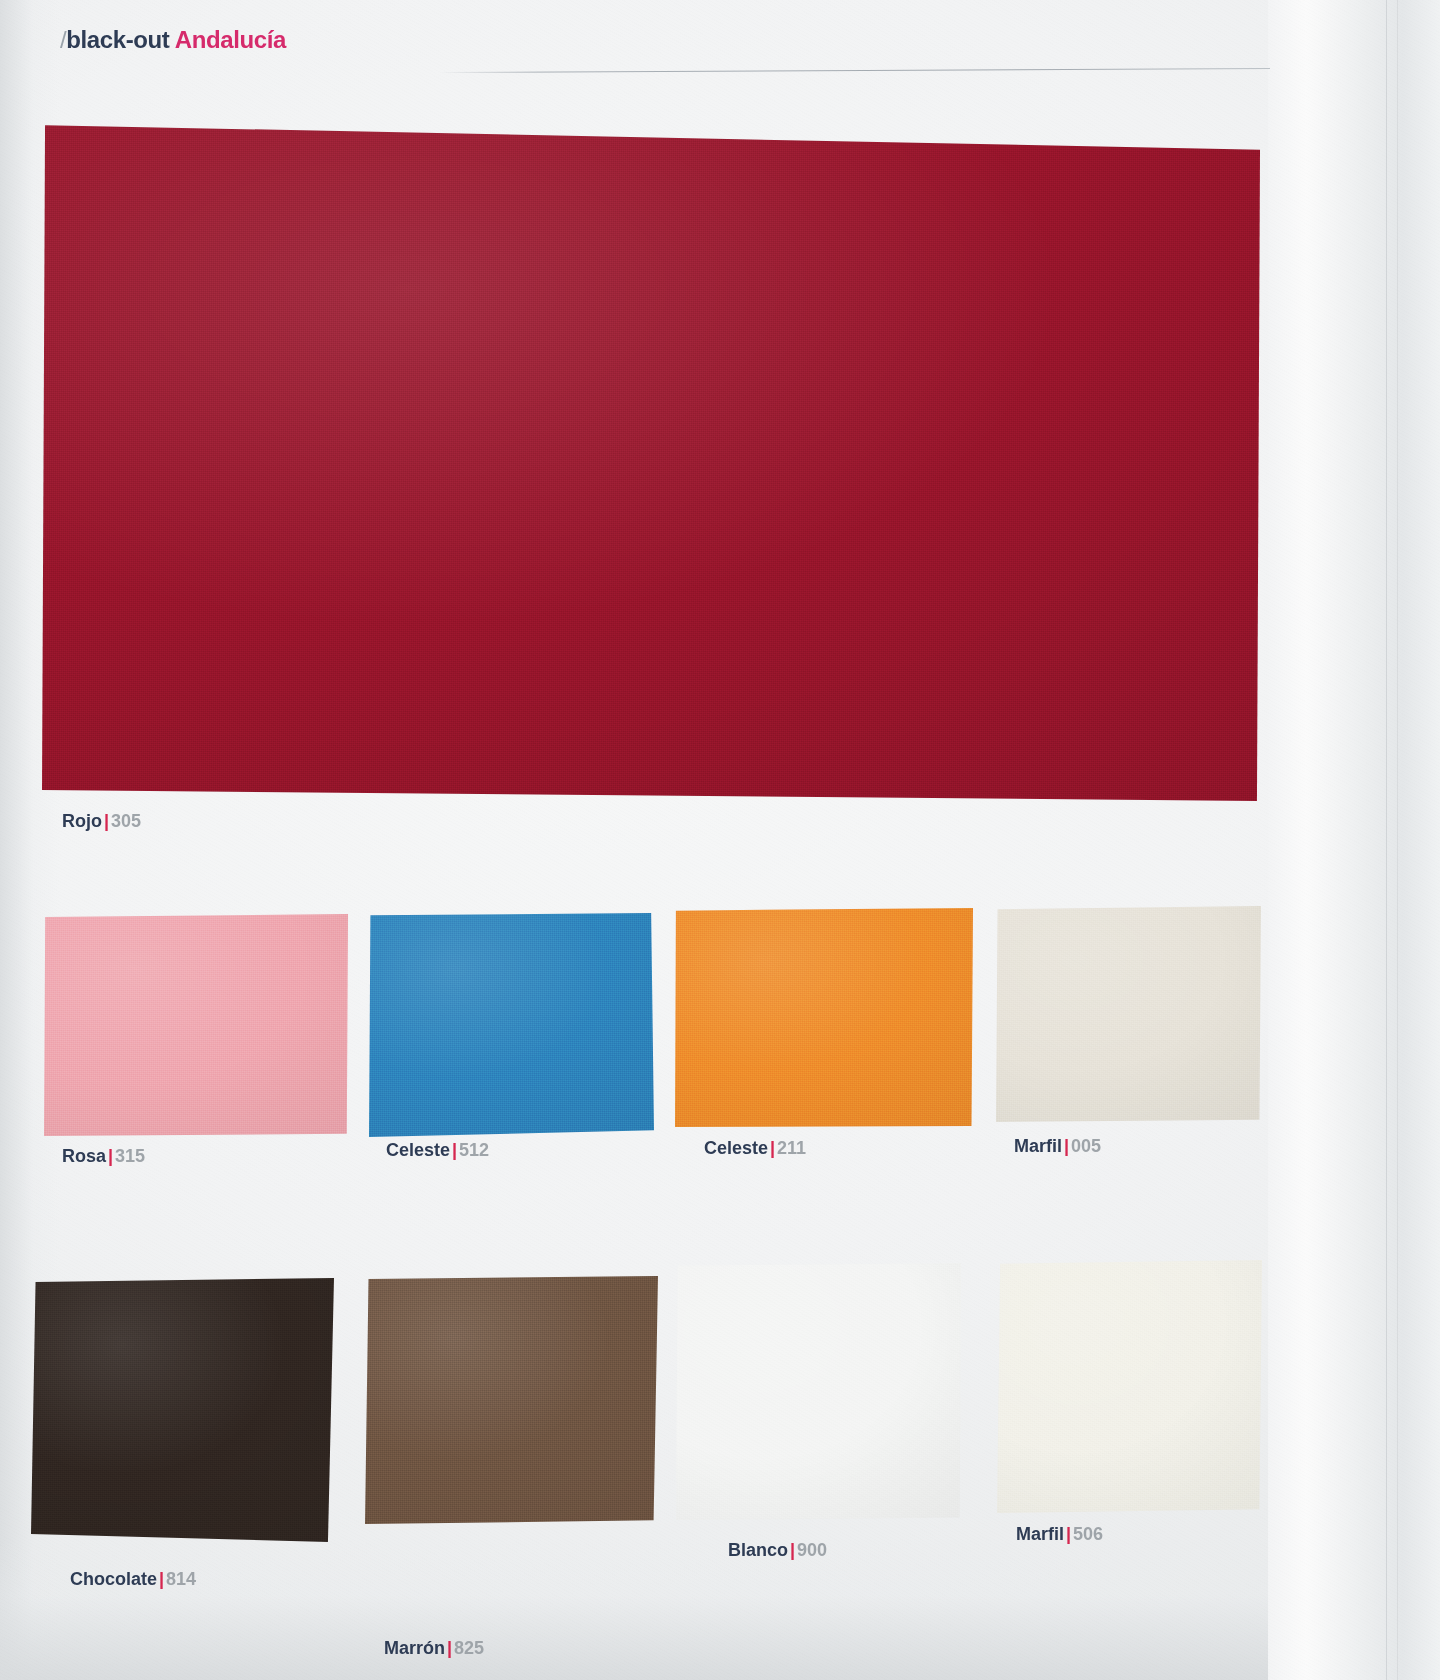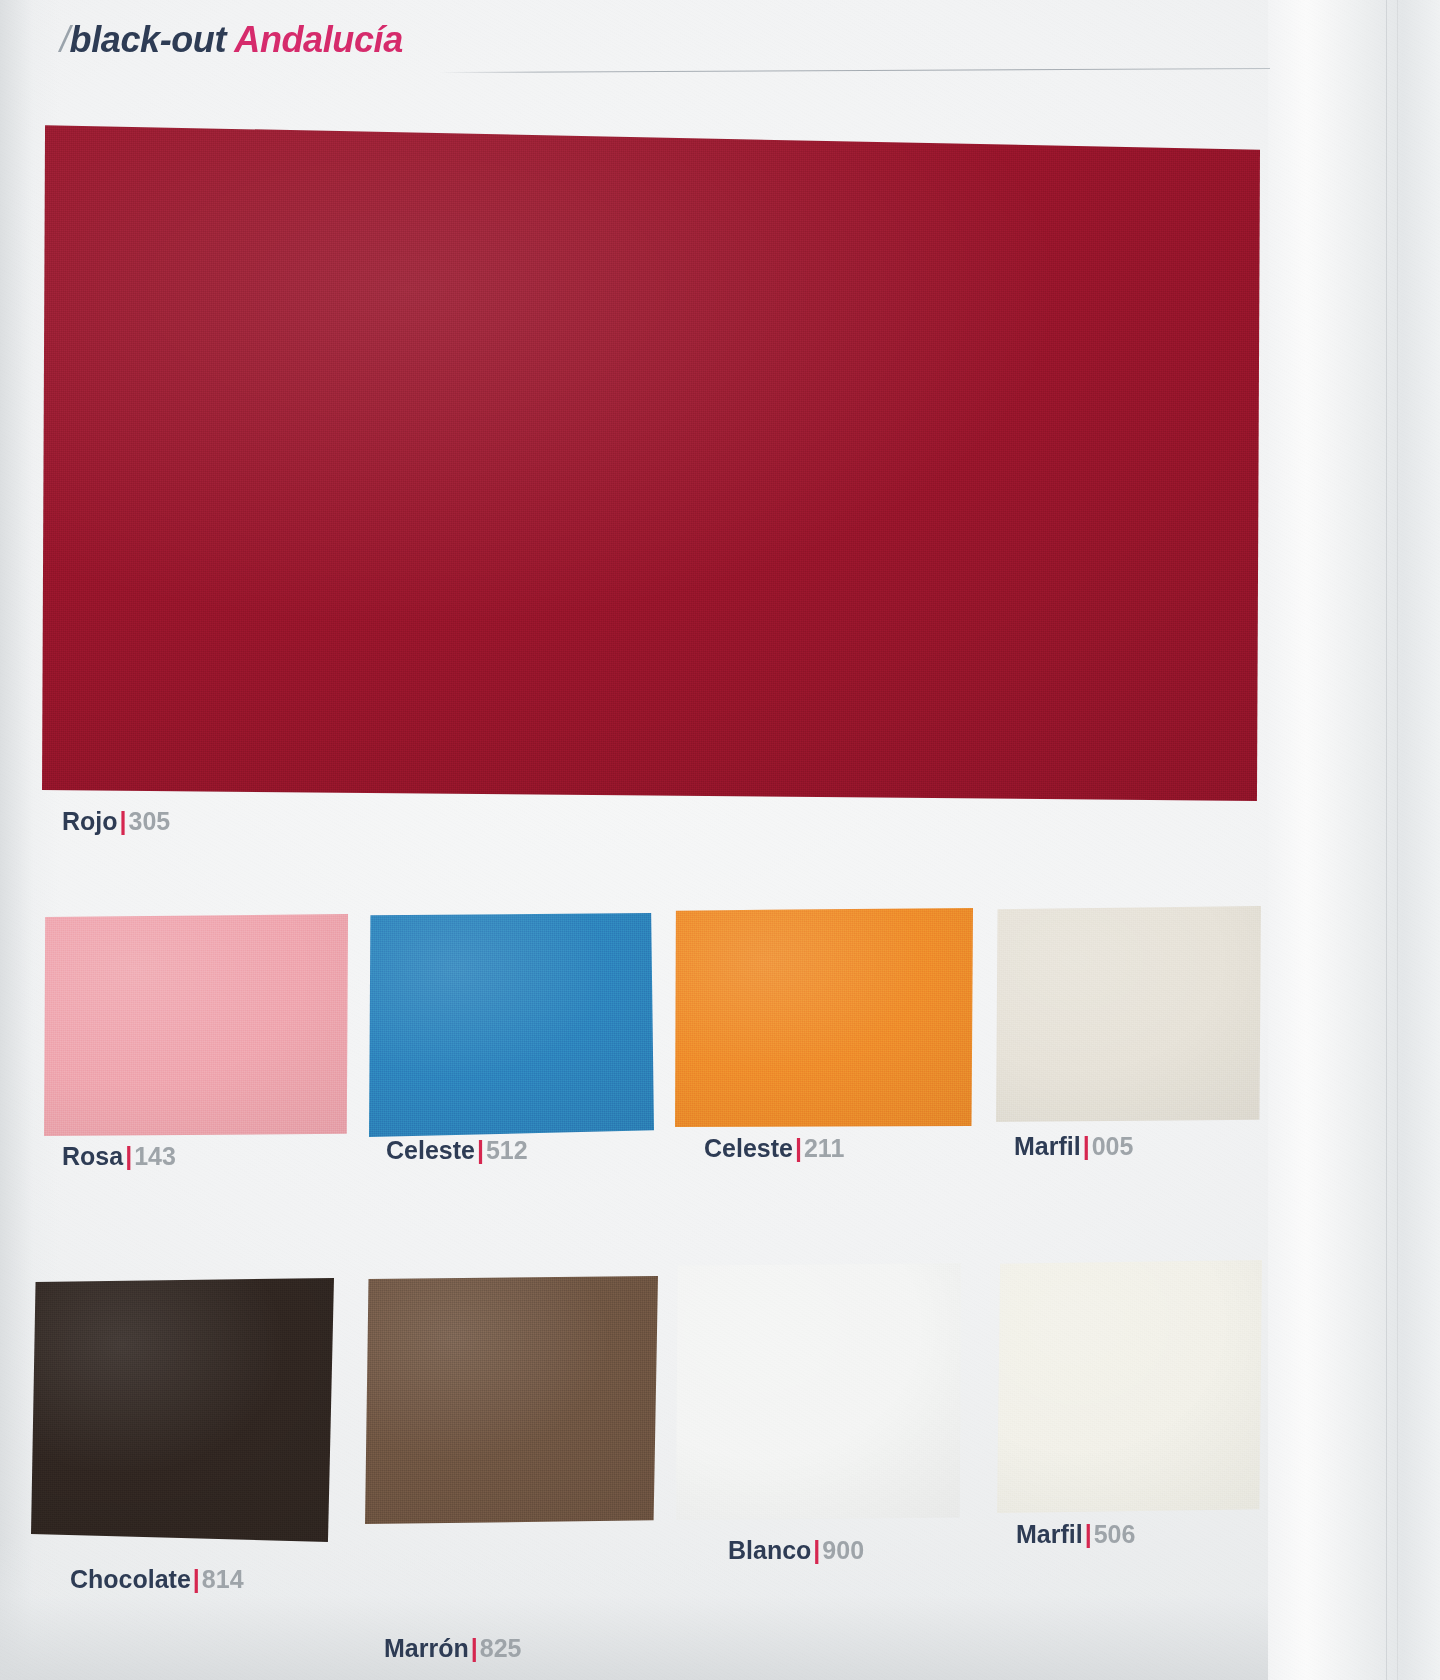--- a/index.html
+++ b/index.html
@@ -58,27 +58,26 @@
 
   
   .header {
     position: absolute;
     left: 60px;
     top: 18px;
     width: 1210px;
     height: 62px;
   }
   .title {
-    font-size: 36px;
+    font-size: 24px;
     font-weight: bold;
     letter-spacing: -0.4px;
     white-space: nowrap;
     line-height: 44px;
     filter: blur(0.25px);
-    font-style: italic;
   }
   .title .slash {
     color: #9aa3ab;
     font-weight: normal;
   }
   .title .prefix {
     color: #2d3b54;
   }
   .title .collection {
     color: #d62a6b;
@@ -120,21 +119,21 @@
     content: "";
     position: absolute;
     inset: 0;
     background: radial-gradient(120% 110% at 30% 25%, rgba(255,255,255,0.10) 0%, rgba(255,255,255,0.0) 45%, rgba(0,0,0,0.06) 100%);
     pointer-events: none;
   }
 
   .caption {
     position: absolute;
     white-space: nowrap;
-    font-size: 25px;
+    font-size: 18px;
     font-weight: bold;
     line-height: 30px;
     filter: blur(0.22px);
   }
   .caption .name { color: #2d3b54; }
   .caption .bar {
     color: #d6264f;
     font-weight: bold;
     padding: 0 2px;
   }
@@ -174,21 +173,21 @@
     <div class="swatch" style="clip-path: polygon(0.25% 0.9%, 100% 4.5%, 99.75% 100%, 0% 98.4%); background-color: rgb(150, 20, 42);"></div>
   </div>
   <div class="caption" style="left:62px; top:806px;">
     <span class="name">Rojo</span><span class="bar">|</span><span class="code">305</span>
   </div>
 
   <div class="swatch-wrap" style="left:44px; top:914px; width:304px; height:222px;">
     <div class="swatch" style="clip-path: polygon(0.4% 1.4%, 100% 0%, 99.6% 99%, 0% 100%); background-color: rgb(240, 167, 176);"></div>
   </div>
   <div class="caption" style="left:62px; top:1141px;">
-    <span class="name">Rosa</span><span class="bar">|</span><span class="code">143</span>
+    <span class="name">Rosa</span><span class="bar">|</span><span class="code">315</span>
   </div>
 
   <div class="swatch-wrap" style="left:369px; top:913px; width:285px; height:224px;">
     <div class="swatch" style="clip-path: polygon(0.5% 1%, 99% 0%, 100% 97%, 0% 100%); background-color: rgb(45, 132, 189);"></div>
   </div>
   <div class="caption" style="left:386px; top:1135px;">
     <span class="name">Celeste</span><span class="bar">|</span><span class="code">512</span>
   </div>
 
   <div class="swatch-wrap" style="left:675px; top:908px; width:298px; height:219px;">

